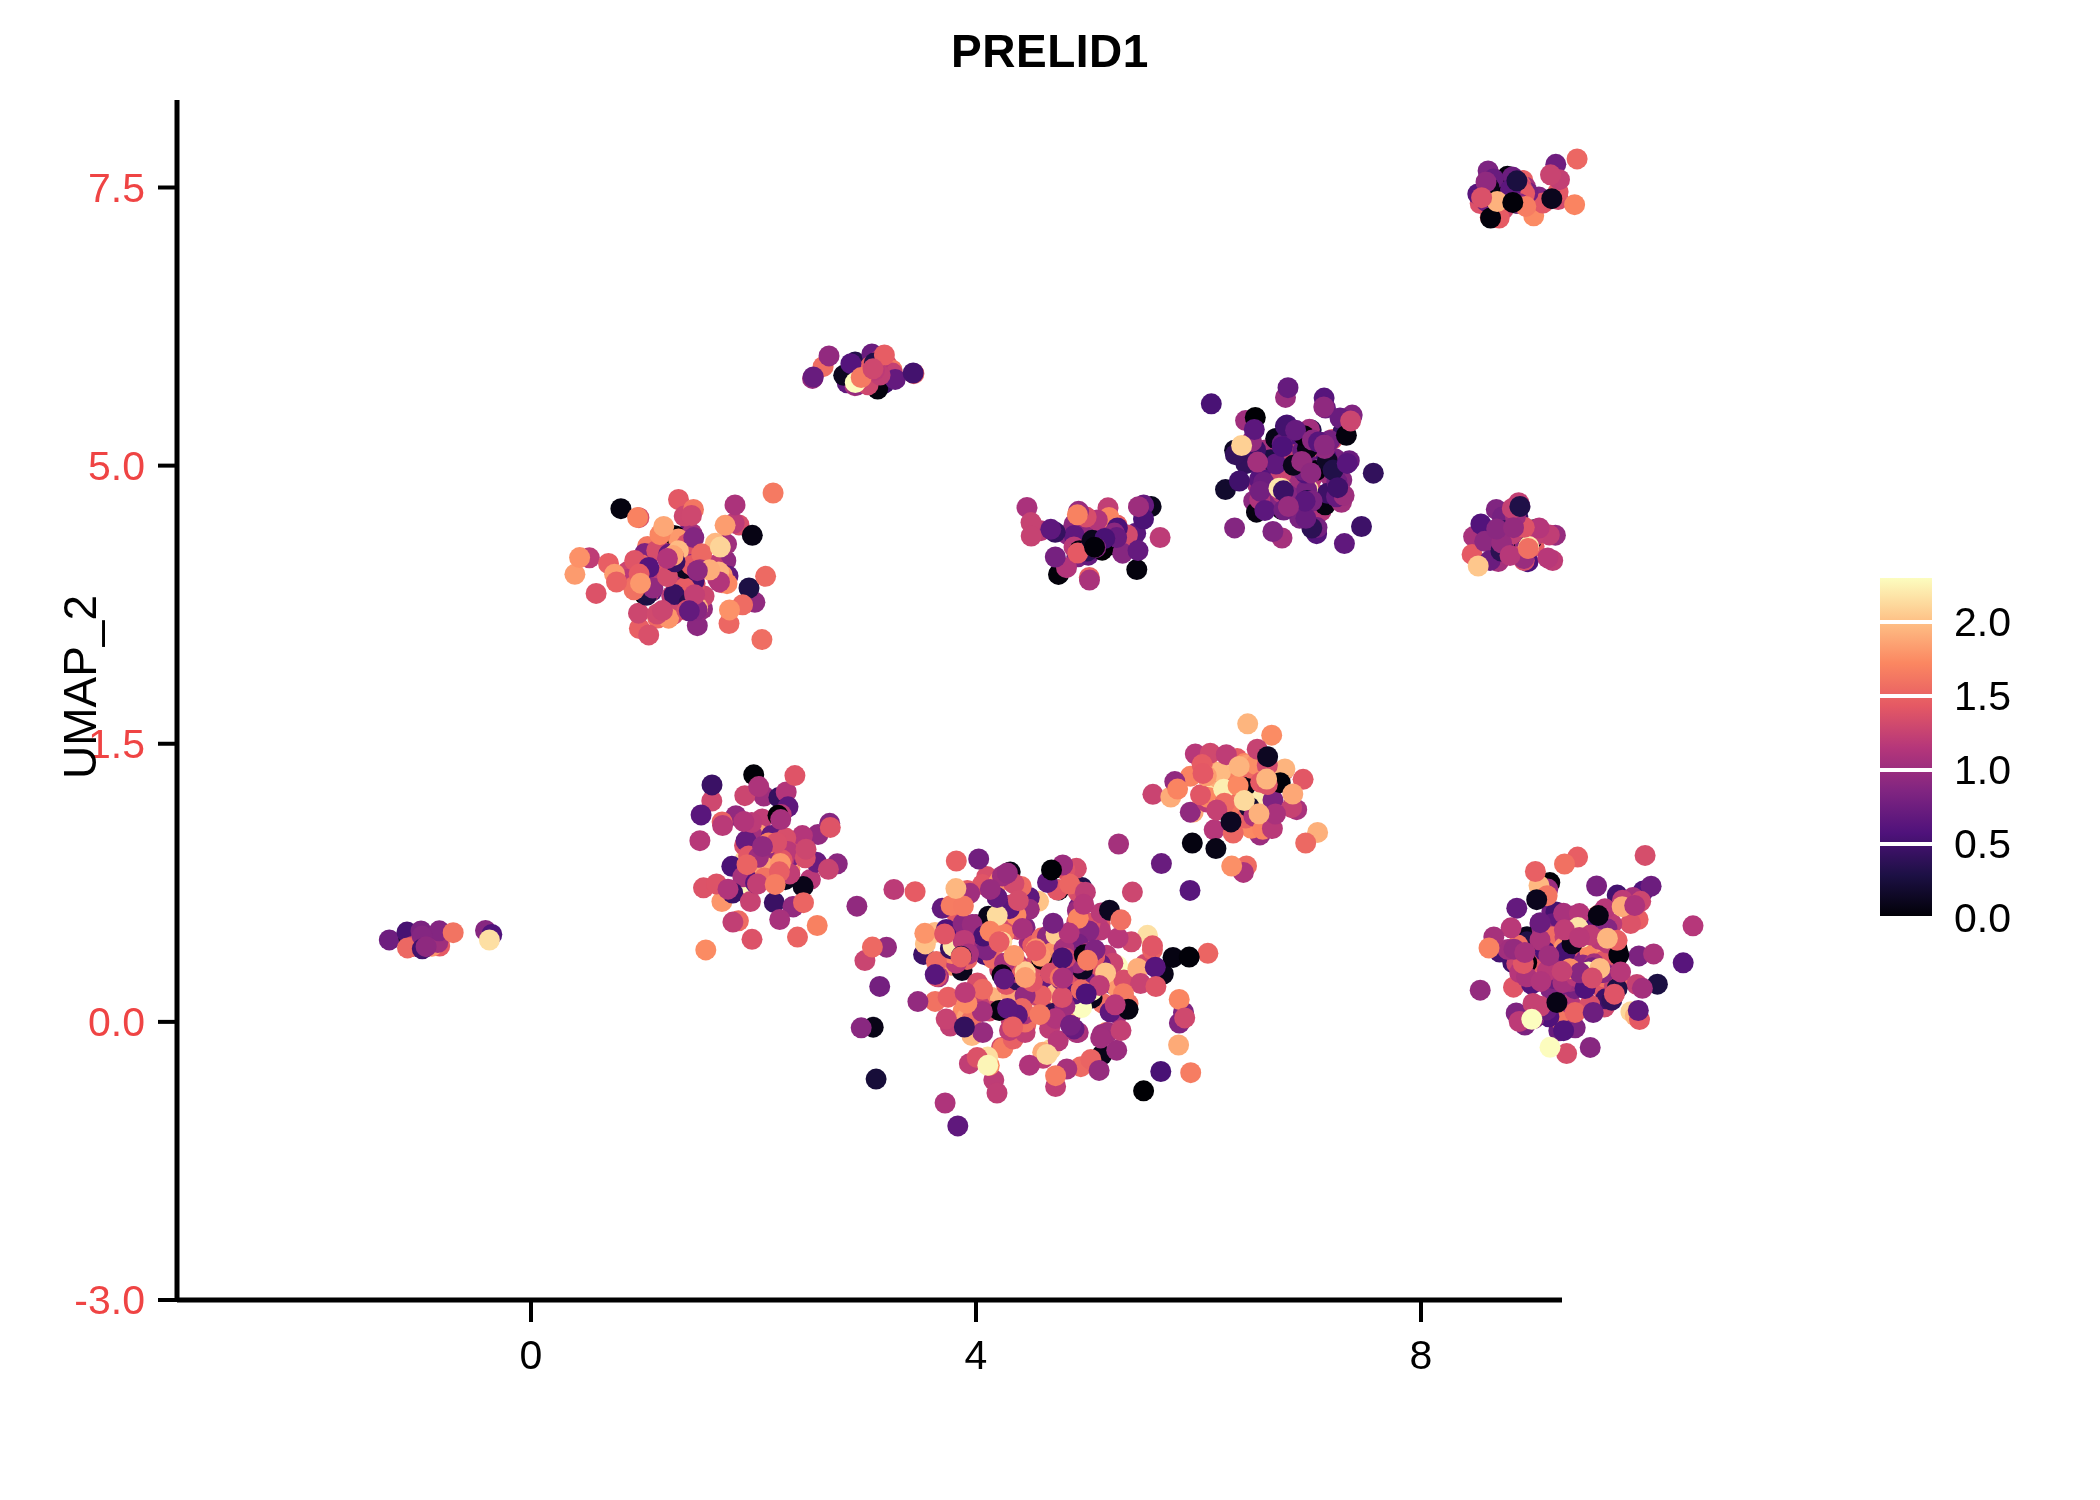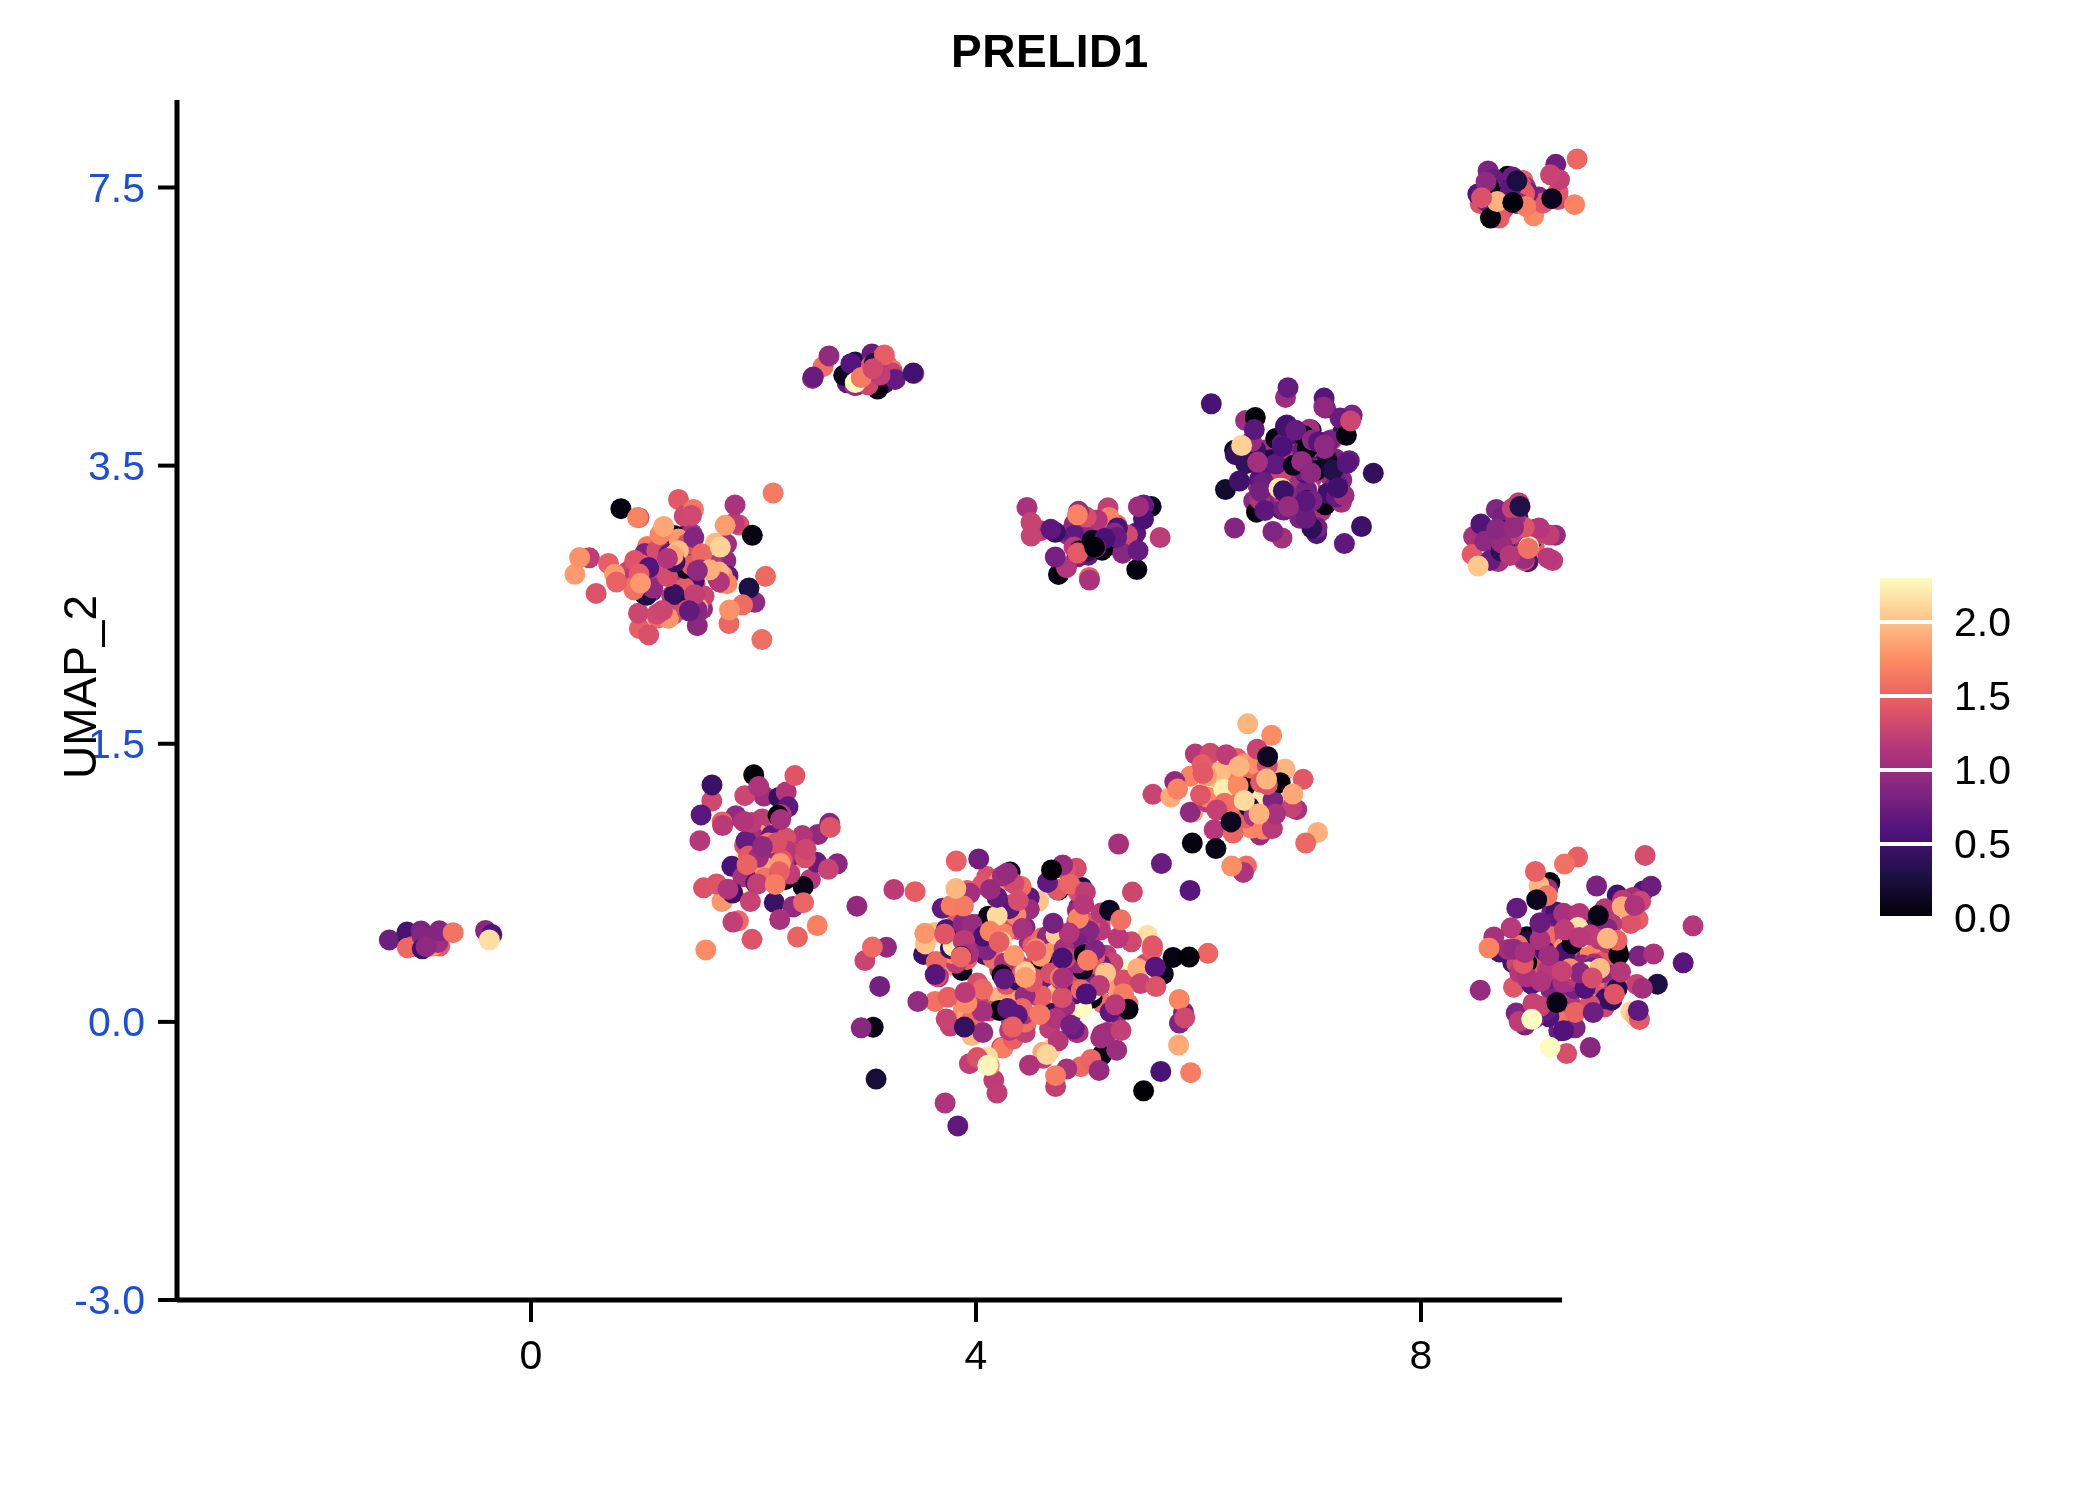--- a/index.html
+++ b/index.html
@@ -7,21 +7,21 @@
        font-family:"Liberation Sans",sans-serif;overflow:hidden;}
   #root{position:relative;width:2100px;height:1331px;}
 
   #title{position:absolute;left:0;top:24px;width:2100px;text-align:center;
          font-size:46px;font-weight:bold;color:#000;letter-spacing:0.5px;}
   #plotsvg{position:absolute;left:0;top:0;width:2100px;height:1500px;}
 
   .axis-line{stroke:#000;stroke-width:5;}
   .tick-line{stroke:#000;stroke-width:4;}
 
-  .ytick-label{position:absolute;text-align:right;font-size:41px;color:#1d4ed8;
+  .ytick-label{position:absolute;text-align:right;font-size:41px;color:#ef4444;
                transform:translateY(-50%);width:140px;}
   .xtick-label{position:absolute;text-align:center;font-size:41px;color:#000;
                transform:translateX(-50%);width:120px;}
 
   #xlab{position:absolute;left:531px;top:1375px;width:900px;text-align:center;
         font-size:46px;color:#000;}
   #ylab{position:absolute;left:-300px;top:660px;width:760px;text-align:center;
         font-size:46px;color:#000;transform:rotate(-90deg);transform-origin:50% 50%;}
 
   
@@ -1224,21 +1224,21 @@
           <line y1="1300" y2="1322" x1="976" x2="976" class="tick-line"></line>
           <line y1="1300" y2="1322" x1="1421" x2="1421" class="tick-line"></line>
         </g>
     </g>
   </svg>
 
   <div id="ytick-labels">
       <div class="ytick-label" style="top: 1300px; left: 5px;">-3.0</div>
       <div class="ytick-label" style="top: 1021.88px; left: 5px;">0.0</div>
       <div class="ytick-label" style="top: 743.75px; left: 5px;">1.5</div>
-      <div class="ytick-label" style="top: 465.625px; left: 5px;">3.5</div>
+      <div class="ytick-label" style="top: 465.625px; left: 5px;">5.0</div>
       <div class="ytick-label" style="top: 187.5px; left: 5px;">7.5</div>
     </div>
   <div id="xtick-labels">
       <div class="xtick-label" style="left: 531px; top: 1332px;">0</div>
       <div class="xtick-label" style="left: 976px; top: 1332px;">4</div>
       <div class="xtick-label" style="left: 1421px; top: 1332px;">8</div>
     </div>
 
   <div id="ylab">UMAP_2</div>
 

